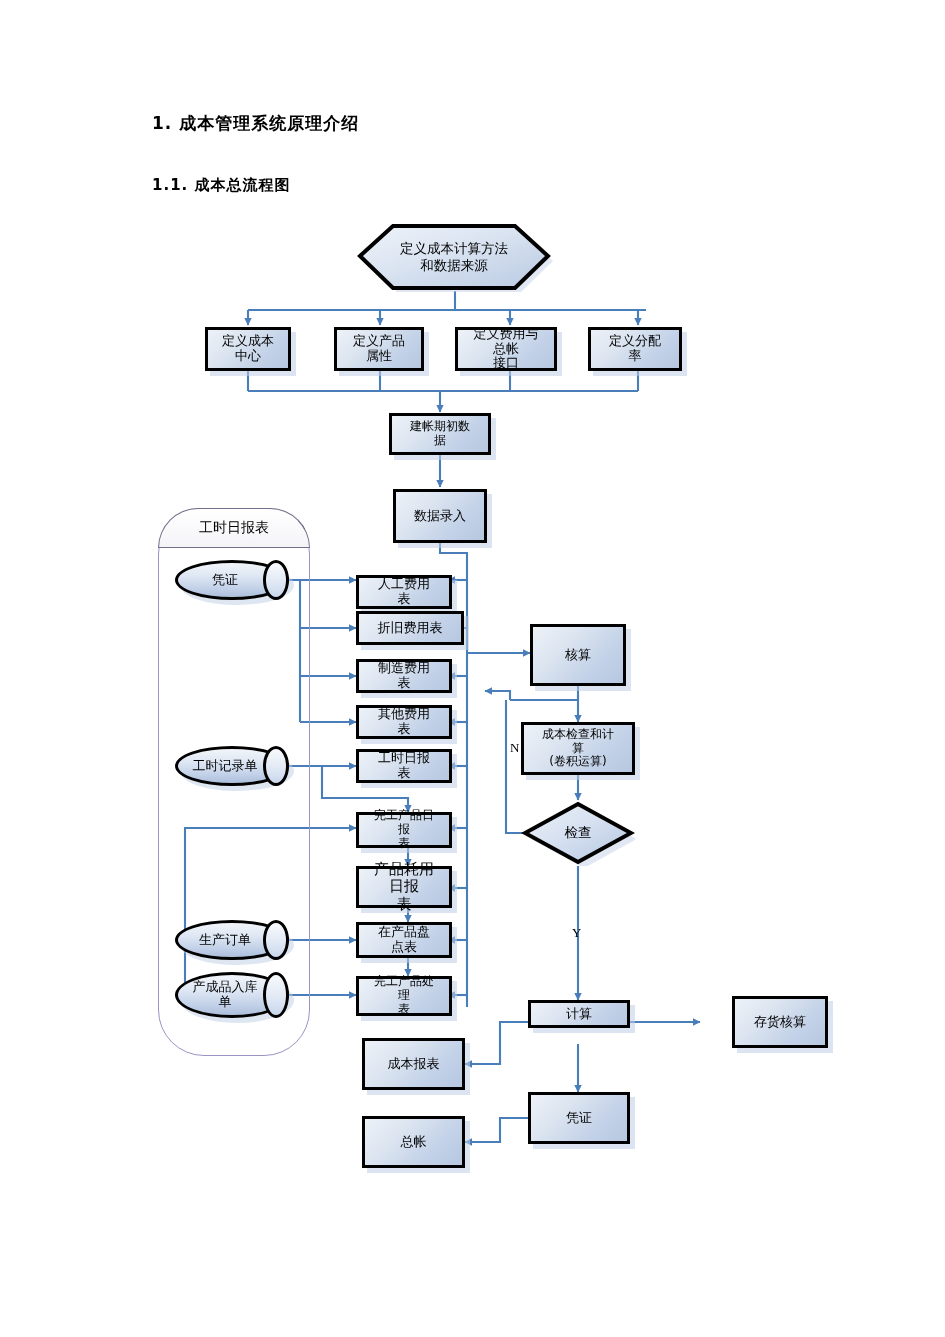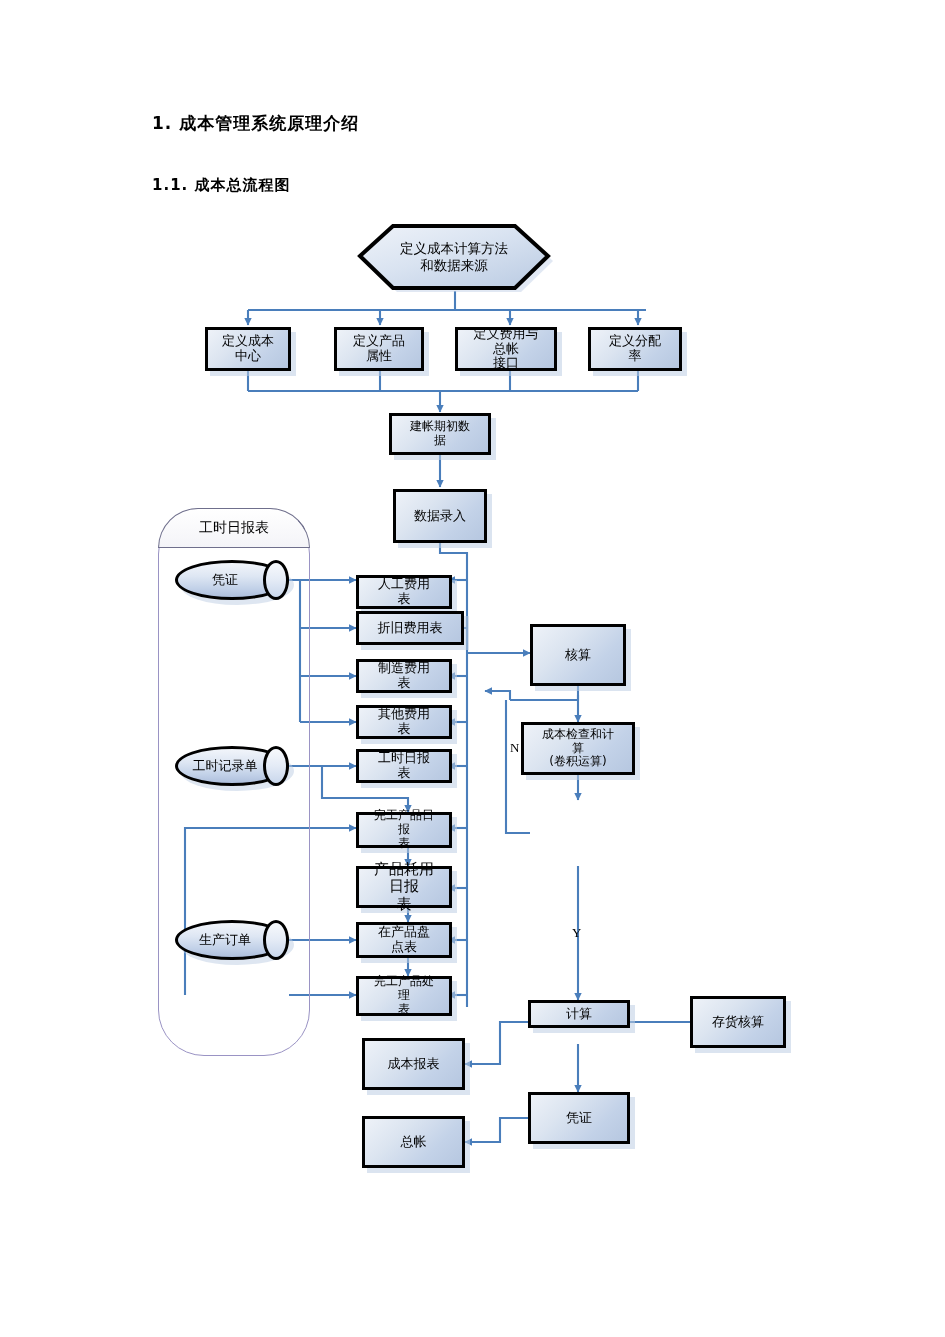--- a/index.html
+++ b/index.html
@@ -234,20 +234,25 @@
       <span class="cyltxt">凭证</span>
     </div>
     <div class="cyl" style="left:175px;top:746px;width:114px;height:40px;">
       <span class="cap"></span>
       <span class="cyltxt">工时记录单</span>
     </div>
     <div class="cyl" style="left:175px;top:920px;width:114px;height:40px;">
       <span class="cap"></span>
       <span class="cyltxt">生产订单</span>
     </div>
+    <div class="cyl" style="left:175px;top:972px;width:114px;height:46px;">
+      <span class="cap"></span>
+      <span class="cyltxt">产成品入库
+单</span>
+    </div>
 
     <div class="node proc" style="left:356px;top:547px;width:96px;height:34px;margin-top:28px;">
       <span class="txt">人工费用表</span>
     </div>
     <div class="node proc" style="left:356px;top:611px;width:108px;height:34px;">
       <span class="txt">折旧费用表</span>
     </div>
     <div class="node proc" style="left:356px;top:659px;width:96px;height:34px;">
       <span class="txt">制造费用表</span>
     </div>
@@ -274,29 +279,43 @@
     </div>
 
     <div class="node proc" style="left:530px;top:624px;width:96px;height:62px;">
       <span class="txt">核算</span>
     </div>
     <div class="node proc" style="left:521px;top:722px;width:114px;height:53px;font-size:12px;">
       <span class="txt">成本检查和计算
 (卷积运算)</span>
     </div>
 
+    <div class="dia" style="left:521px;top:800px;width:114px;height:66px;">
+      <svg width="114" height="66" viewBox="0 0 114 66" xmlns="http://www.w3.org/2000/svg">
+        <defs>
+          <linearGradient id="dg" x1="0" y1="0" x2="1" y2="1">
+            <stop offset="0%" stop-color="#eef2f8"></stop>
+            <stop offset="50%" stop-color="#d4dff0"></stop>
+            <stop offset="100%" stop-color="#b4c6e0"></stop>
+          </linearGradient>
+        </defs>
+        <polygon points="57,4 110,33 57,62 4,33" fill="rgba(195,210,232,.5)" transform="translate(6,6)"></polygon>
+        <polygon points="57,4 110,33 57,62 4,33" fill="url(#dg)" stroke="#000" stroke-width="4"></polygon>
+      </svg>
+      <span class="diatxt">检查</span>
+    </div>
 
     <div class="lbl" style="left:510px;top:740px;">N</div>
     <div class="lbl" style="left:572px;top:925px;">Y</div>
 
     <div class="node proc" style="left:528px;top:1000px;width:102px;height:28px;">
       <span class="txt">计算</span>
     </div>
 
-    <div class="node proc" style="left:690px;top:996px;width:96px;height:52px;">
+    <div class="node proc" style="left:732px;top:996px;width:96px;height:52px;">
       <span class="txt">存货核算</span>
     </div>
     <div class="node proc" style="left:362px;top:1038px;width:103px;height:52px;">
       <span class="txt">成本报表</span>
     </div>
     <div class="node proc" style="left:528px;top:1092px;width:102px;height:52px;">
       <span class="txt">凭证</span>
     </div>
     <div class="node proc" style="left:362px;top:1116px;width:103px;height:52px;">
       <span class="txt">总帐</span>

